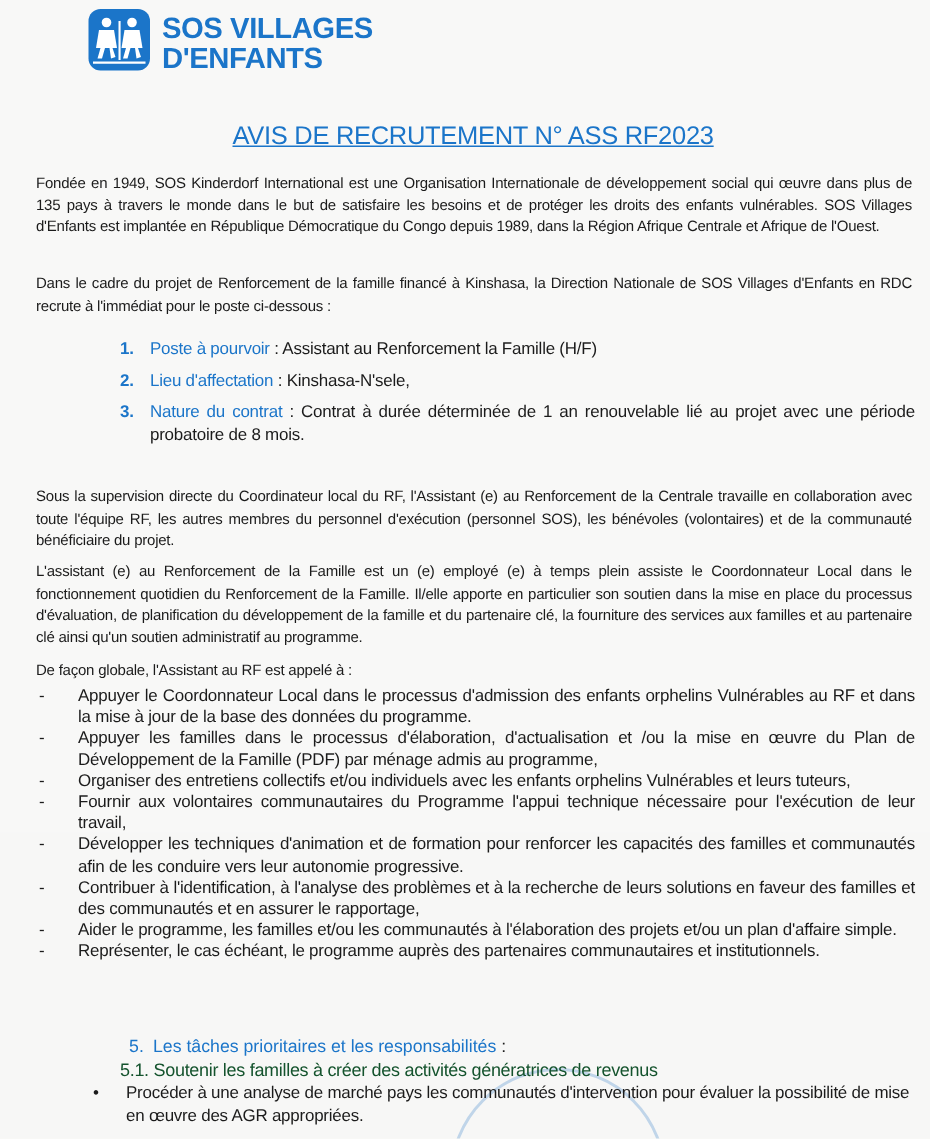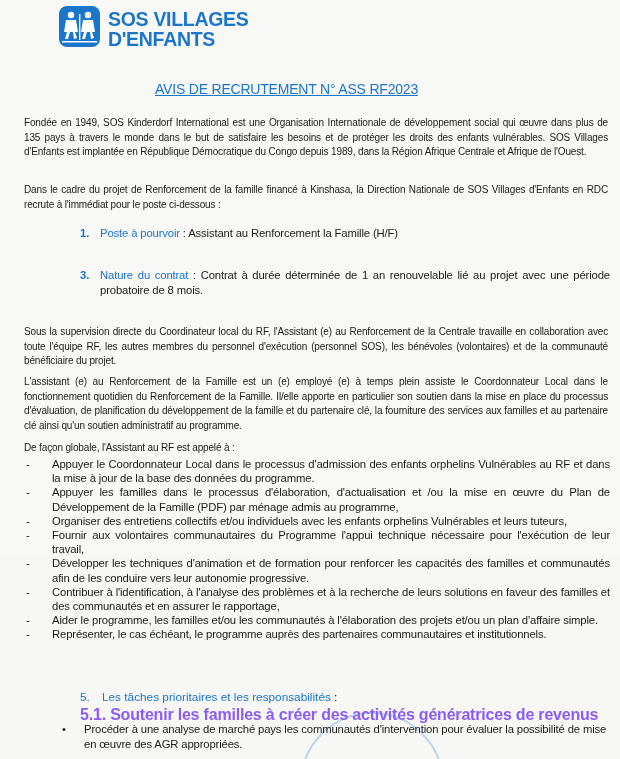--- a/index.html
+++ b/index.html
@@ -14,37 +14,37 @@
   .logo { position: absolute; left: 59px; top: 6px; display: flex; align-items: flex-start; }
   .logo-mark {
     width: 41px; height: 41px; border-radius: 8px; background: #1b75c9;
     display: flex; align-items: center; justify-content: center;
   }
   .logo-text {
     margin-left: 8px; color: #1b75c9; font-weight: bold; font-size: 19.5px;
     line-height: 20px; letter-spacing: -0.3px; margin-top: 3px;
   }
   .title {
-    position: absolute; left: 155px; top: 81px; font-size: 14px;
+    position: absolute; left: 155px; top: 81px; font-size: 17px;
     color: #1b75c9; text-decoration: underline; letter-spacing: -0.2px;
   }
   .p {
     position: absolute; left: 24px; width: 584px; font-size: 10px; line-height: 14.5px;
     letter-spacing: -0.15px; text-align: justify;
   }
   .num-item { position: absolute; left: 80px; width: 530px; font-size: 11.3px; line-height: 15px; letter-spacing: -0.15px; }
   .num-item .n { color: #1b75c9; display: inline-block; width: 20px; font-weight: bold; }
   .num-item .lbl { color: #1b75c9; }
   .dash-list { position: absolute; left: 24px; width: 586px; font-size: 11.3px; line-height: 14.2px; letter-spacing: -0.15px; }
   .dash-item { display: flex; margin-bottom: 0px; }
   .dash-item .d { width: 26px; flex: 0 0 26px; padding-left: 2px; }
   .dash-item .t { flex: 1; text-align: justify; }
-  .sec5 { position: absolute; left: 80px; top: 690px; font-size: 11.8px; color: #1b75c9; }
+  .sec5 { position: absolute; left: 80px; top: 690px; font-size: 11.8px; color: #1b75c9; text-align: center; }
   .sec5 .n { display: inline-block; width: 22px; }
-  .sec51 { position: absolute; left: 80px; top: 706px; font-size: 16px; font-weight: bold; color: #8b5cf6; letter-spacing: -0.2px; }
+  .sec51 { position: absolute; left: 80px; top: 706px; font-size: 12px; font-weight: normal; color: #14532d; letter-spacing: -0.2px; }
   .bullet { position: absolute; left: 62px; top: 722px; width: 548px; font-size: 11.3px; line-height: 14.5px; display: flex; letter-spacing: -0.15px; }
   .bullet .b { width: 22px; flex: 0 0 22px; }
   .stamp {
     position: absolute; left: 300px; top: 712px; width: 140px; height: 140px;
     border-radius: 50%; border: 2px solid rgba(90,150,210,0.35);
   }
 </style>
 </head>
 <body>
 
@@ -71,20 +71,23 @@
     </div>
   </div>
 
   <div class="title">AVIS DE RECRUTEMENT N° ASS RF2023</div>
 
   <div class="p" style="top:116px">Fondée en 1949, SOS Kinderdorf International est une Organisation Internationale de développement social qui œuvre dans plus de 135 pays à travers le monde dans le but de satisfaire les besoins et de protéger les droits des enfants vulnérables. SOS Villages d'Enfants est implantée en République Démocratique du Congo depuis 1989, dans la Région Afrique Centrale et Afrique de l'Ouest.</div>
   <div class="p" style="top:183px">Dans le cadre du projet de Renforcement de la famille financé à Kinshasa, la Direction Nationale de SOS Villages d'Enfants en RDC recrute à l'immédiat pour le poste ci-dessous :</div>
 
   <div class="num-item" style="top:226px">
     <span class="n">1.</span><span class="lbl">Poste à pourvoir</span><span> : Assistant au Renforcement la Famille (H/F)</span>
+  </div>
+  <div class="num-item" style="top:247px">
+    <span class="n">2.</span><span class="lbl">Lieu d'affectation</span><span> : Kinshasa-N'sele,</span>
   </div>
   <div class="num-item" style="top:268px; text-indent:-20px; padding-left:20px; width:510px; text-align:justify;">
     <span class="n" style="text-indent:0">3.</span><span class="lbl">Nature du contrat</span><span> : Contrat à durée déterminée de 1 an renouvelable lié au projet avec une période probatoire de 8 mois.</span>
   </div>
 
   <div class="p" style="top:325px">Sous la supervision directe du Coordinateur local du RF, l'Assistant (e) au Renforcement de la Centrale travaille en collaboration avec toute l'équipe RF, les autres membres du personnel d'exécution (personnel SOS), les bénévoles (volontaires) et de la communauté bénéficiaire du projet.</div>
   <div class="p" style="top:375px">L'assistant (e) au Renforcement de la Famille est un (e) employé (e) à temps plein assiste le Coordonnateur Local dans le fonctionnement quotidien du Renforcement de la Famille. Il/elle apporte en particulier son soutien dans la mise en place du processus d'évaluation, de planification du développement de la famille et du partenaire clé, la fourniture des services aux familles et au partenaire clé ainsi qu'un soutien administratif au programme.</div>
   <div class="p" style="top:441px">De façon globale, l'Assistant au RF est appelé à :</div>
 
   <div class="dash-list" style="top:457px">

